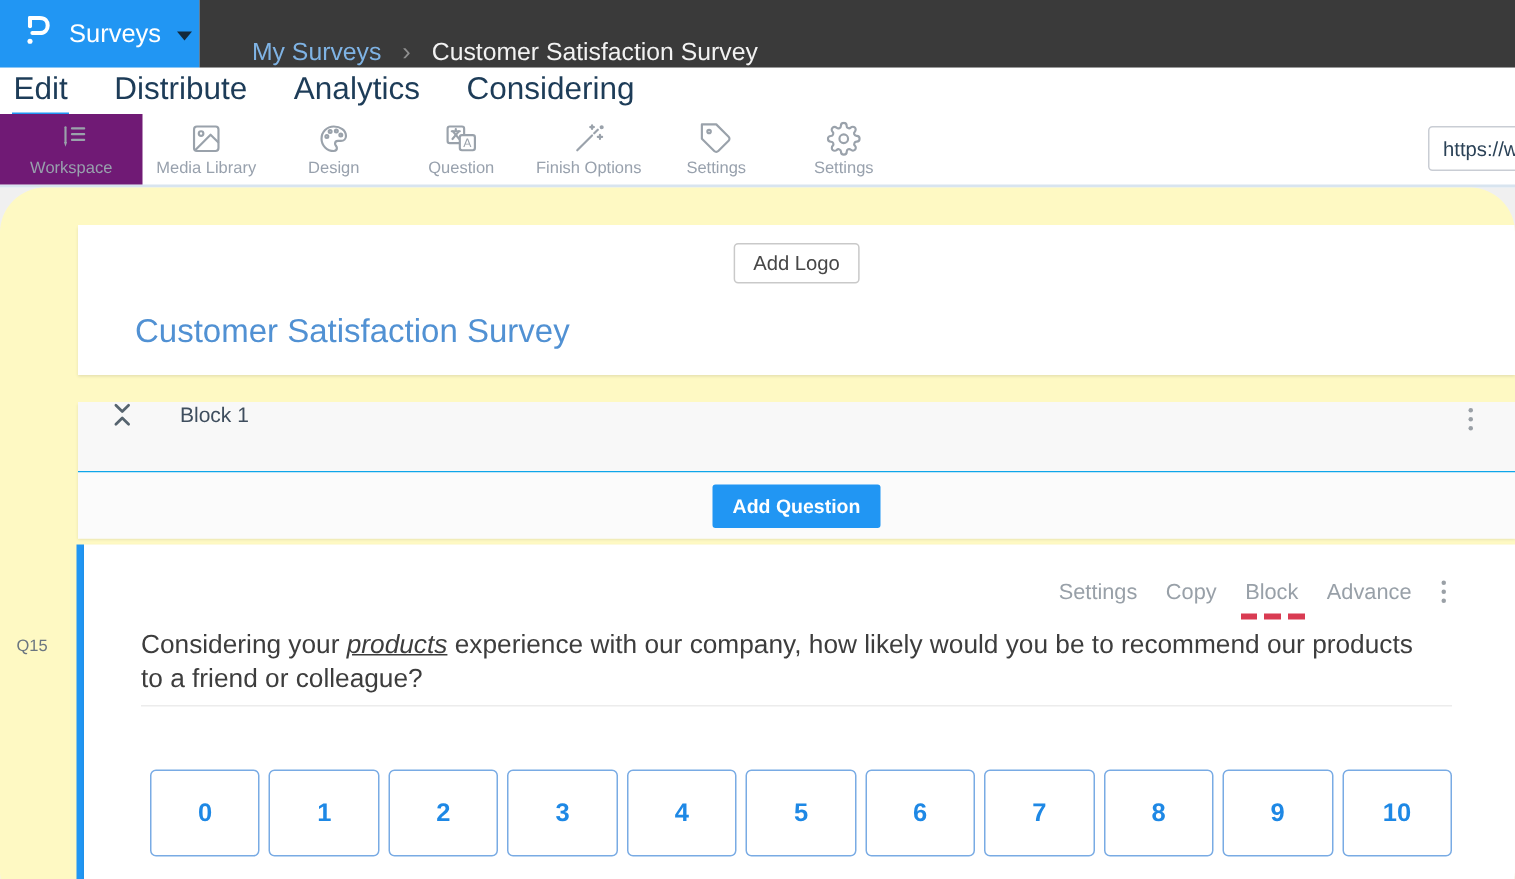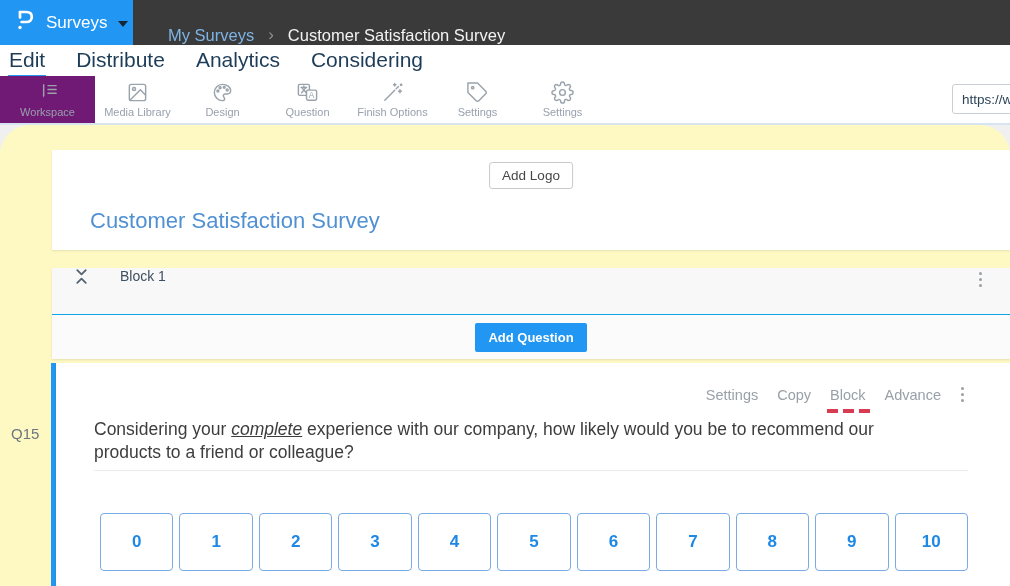--- a/index.html
+++ b/index.html
@@ -53,21 +53,21 @@
   .kebab { display:flex; flex-direction:column; gap:3px; cursor:pointer; padding:4px; }
   .kebab span { width:3px; height:3px; border-radius:50%; background:#9aa0a6; }
   .block-header .kebab { margin-left:auto; margin-right:24px; }
   .add-question-row { height:44px; background:#fbfbfb; display:flex; align-items:center; justify-content:center; }
   .add-question-btn { background:#2196f3; border:none; color:#fff; font-size:13px; font-weight:700;
     padding:7px 13px; border-radius:2px; cursor:pointer; font-family:inherit; }
 
   .question-card { margin:4px 0 0 51px; display:flex; height:232px; }
   .q-bar { width:5px; background:#2196f3; }
   .q-body { flex:1; background:#fff; box-shadow:0 1px 2px rgba(0,0,0,0.10); padding:0 42px 0 38px; }
-  .q-label { position:absolute; left:11px; top:300px; font-size:15px; color:#6b7680; }
+  .q-label { position:absolute; left:11px; top:300px; font-size:11px; color:#6b7680; }
 
   .q-toolbar { display:flex; justify-content:flex-end; align-items:center; gap:19px; padding-top:20px;
     font-size:14.5px; color:#98a0a8; }
   .q-action { cursor:pointer; }
   .q-action.logic { position:relative; }
   .q-action.logic::after { content:''; position:absolute; left:-3px; width:44px; bottom:-10px; height:4px;
     background:repeating-linear-gradient(90deg,#d93b52 0 11px,transparent 11px 16px); }
   .q-toolbar .kebab { margin-left:-3px; }
 
   .q-text { margin-top:12px; max-width:848px; font-size:17.5px; line-height:23px; color:#3d3d3d; }
@@ -221,21 +221,21 @@
         <span class="q-action">Settings</span>
         <span class="q-action">Copy</span>
         <span class="q-action logic">Block</span>
         <span class="q-action">Advance</span>
         <span class="kebab">
             <span></span>
             <span></span>
             <span></span>
           </span>
       </div>
-      <div class="q-text"><span>Considering your </span><em>complete</em><span> experience with our company, how likely would you be to recommend our products to a friend or colleague?</span></div>
+      <div class="q-text"><span>Considering your </span><em>products</em><span> experience with our company, how likely would you be to recommend our products to a friend or colleague?</span></div>
       <div class="q-divider"></div>
       <div class="nps-row">
         <button class="nps-btn">0</button>
         <button class="nps-btn">1</button>
         <button class="nps-btn">2</button>
         <button class="nps-btn">3</button>
         <button class="nps-btn">4</button>
         <button class="nps-btn">5</button>
         <button class="nps-btn">6</button>
         <button class="nps-btn">7</button>

